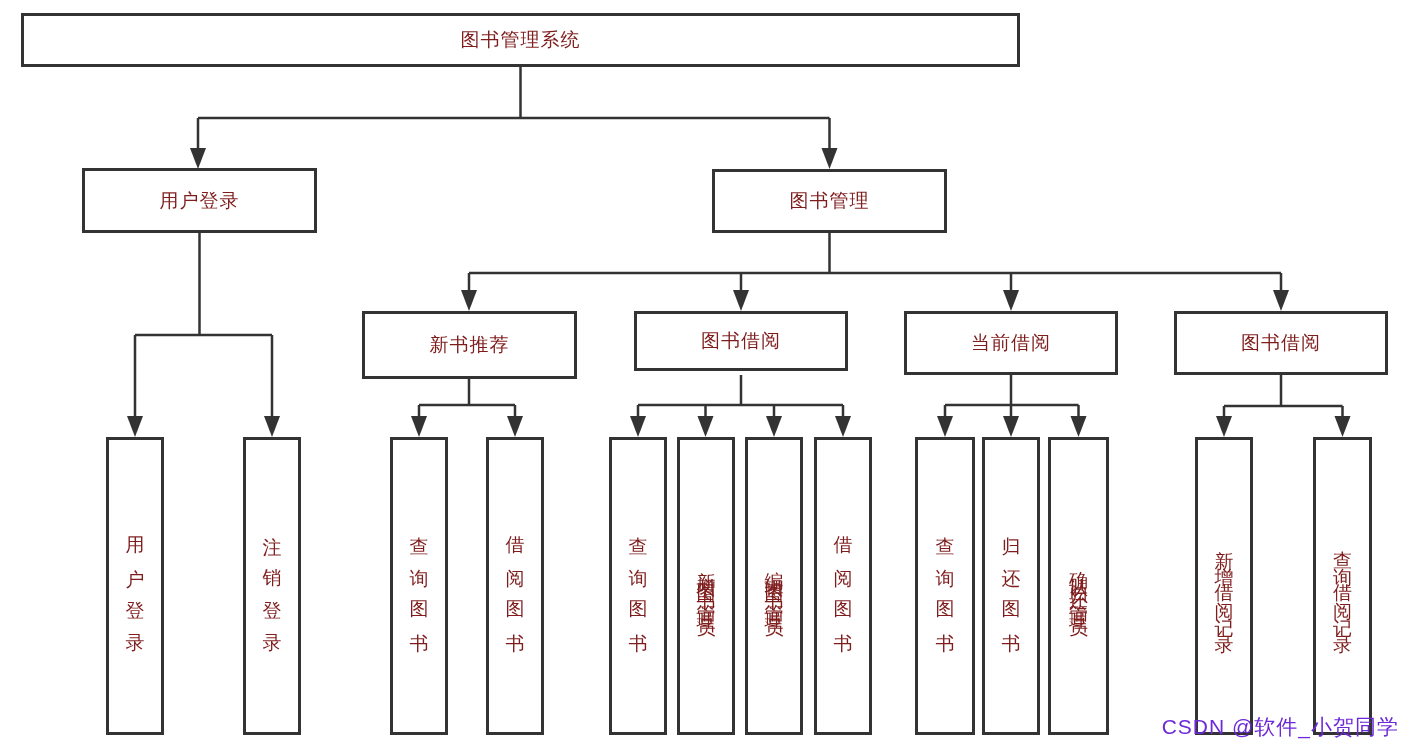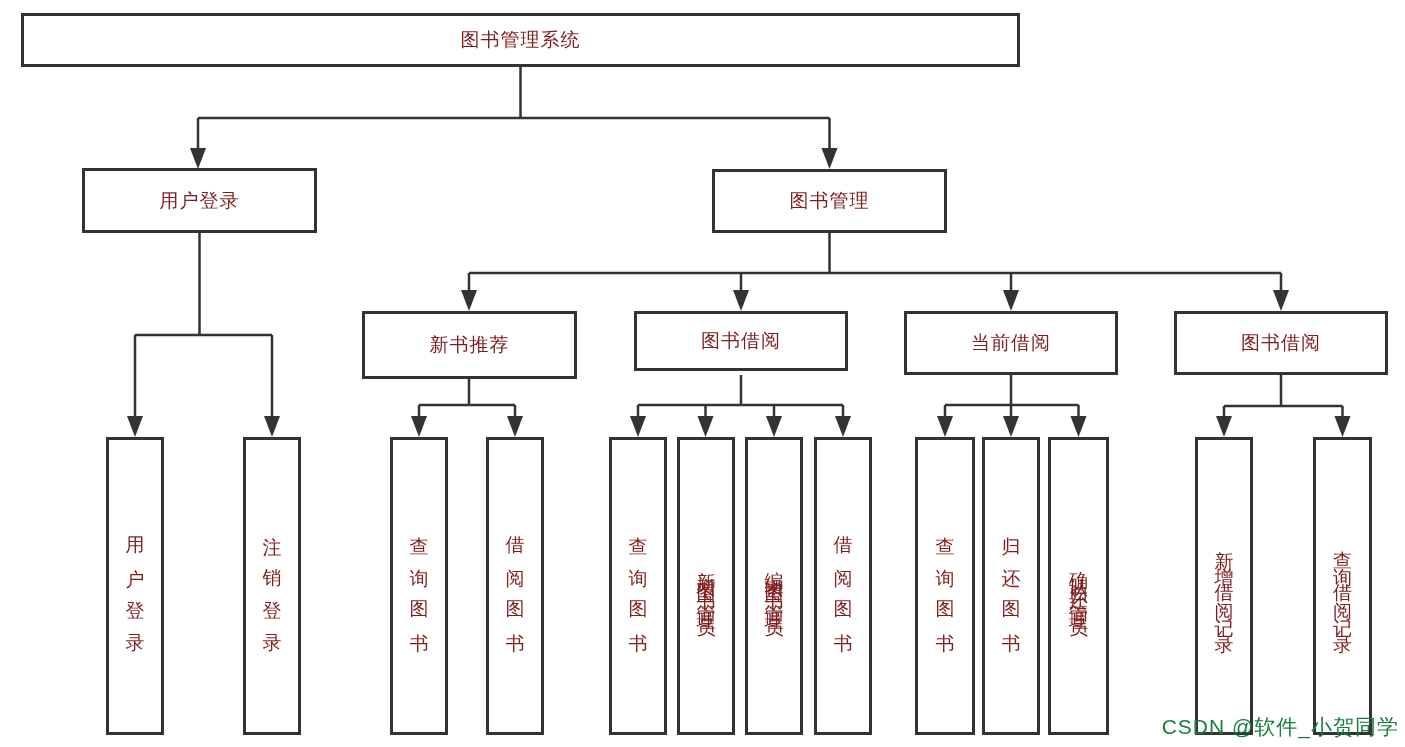--- a/index.html
+++ b/index.html
@@ -62,21 +62,21 @@
   .l-g4a { left: 915px; width: 60px; }
   .l-g4b { left: 982px; }
   .l-g4c { left: 1048px; width: 61px; }
   .l-g5a { left: 1195px; }
   .l-g5b { left: 1313px; width: 59px; }
   .watermark {
     position: absolute;
     right: 6px;
     bottom: 6px;
     font-size: 21px;
-    color: #15803d;
+    color: #6d28d9;
     letter-spacing: 1px;
     white-space: nowrap;
   }
 </style>
 </head>
 <body>
 
 <div class="stage">
 
   <svg class="connectors" viewBox="0 0 1405 747" xmlns="http://www.w3.org/2000/svg">

